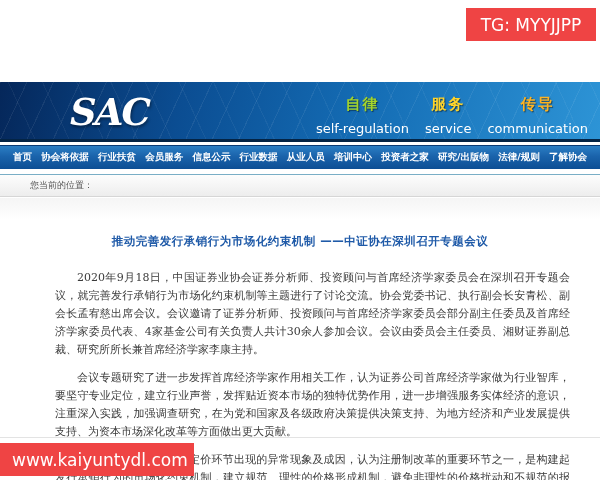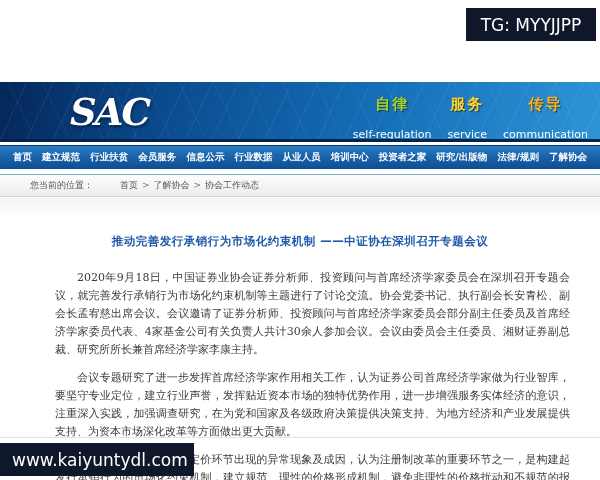--- a/index.html
+++ b/index.html
@@ -1,20 +1,20 @@
 <!DOCTYPE html>
 <html><head>
 <meta charset="utf-8">
 <style>
   * { margin: 0; padding: 0; box-sizing: border-box; }
   html, body { width: 600px; height: 480px; background: #ffffff; overflow: hidden; }
   body { font-family: "DejaVu Sans", "Liberation Sans", sans-serif; position: relative; }
 
   
-  .wm { position: absolute; background: #0f172a; color: #ffffff; display: flex; align-items: center; z-index: 50; }
+  .wm { position: absolute; background: #ef4444; color: #ffffff; display: flex; align-items: center; z-index: 50; }
   .wm-tg { top: 8px; right: 4px; width: 130px; height: 33px; justify-content: center; font-size: 17px; }
   .wm-site { bottom: 4px; left: 0; width: 194px; height: 33px; padding-left: 12px; font-size: 17px; }
 
   
   .banner { position: absolute; top: 82px; left: 0; width: 600px; height: 60px;
     background: linear-gradient(100deg, #05275a 0%, #0b4d92 30%, #146cb4 60%, #2d94d6 100%);
     border-bottom: 3px solid #042445; overflow: hidden; }
   .banner::before { content: ""; position: absolute; inset: 0;
     background:
       repeating-linear-gradient(115deg, rgba(255,255,255,0.07) 0 1px, transparent 1px 24px),
@@ -23,21 +23,21 @@
   .banner-left { position: absolute; left: 18px; top: 8px; display: flex; align-items: center; flex-direction: column; }
   .logo-sac { font-family: "DejaVu Serif", "Liberation Serif", serif; font-style: italic; font-weight: bold;
     color: #ffffff; font-size: 37px; letter-spacing: -2px; line-height: 44px; text-shadow: 1px 2px 3px rgba(0,0,0,0.45); }
   .org-block { margin-left: 18px; }
   .org-cn { color: #ffffff; font-size: 21px; font-weight: bold; letter-spacing: 7px; line-height: 25px;
     text-shadow: 1px 1px 2px rgba(0,0,0,0.4); white-space: nowrap; }
   .org-en { color: #d8eaf8; font-size: 9.5px; letter-spacing: 0.6px; margin-top: 11px; white-space: nowrap; }
   .slogan { position: absolute; right: 12px; top: 13px; display: flex; gap: 16px; }
   .slogan-col { text-align: center; }
   .slogan-cn { font-size: 15px; font-weight: bold; letter-spacing: 2px; text-shadow: 1px 1px 1px rgba(0,0,0,0.5); text-align: center; }
-  .slogan-en { font-size: 11px; color: #ffffff; margin-top: 14px; white-space: nowrap; }
+  .slogan-en { font-size: 13px; color: #ffffff; margin-top: 7px; white-space: nowrap; }
 
   
   .nav { position: absolute; top: 145px; left: 0; width: 600px; height: 24px;
     background: linear-gradient(#2b7ec4 0%, #1a63ab 45%, #0d4e94 100%);
     border-top: 1px solid #0a3a73; display: flex; align-items: center;
     justify-content: space-between; padding: 0 13px; }
   .nav-item { color: #ffffff; font-size: 9.5px; font-weight: bold; text-decoration: none; white-space: nowrap; cursor: pointer; }
 
   
   .crumbbar { position: absolute; top: 174px; left: 0; width: 600px; height: 23px;
@@ -81,35 +81,35 @@
       </div>
       <div class="slogan-col">
         <div class="slogan-cn" style="color: rgb(255, 179, 33);">传导</div>
         <div class="slogan-en">communication</div>
       </div>
     </div>
 </div>
 
 <div class="nav">
     <a class="nav-item">首页</a>
-    <a class="nav-item">建立规范</a>
+    <a class="nav-item">协会将依据</a>
     <a class="nav-item">行业扶贫</a>
     <a class="nav-item">会员服务</a>
     <a class="nav-item">信息公示</a>
     <a class="nav-item">行业数据</a>
     <a class="nav-item">从业人员</a>
     <a class="nav-item">培训中心</a>
     <a class="nav-item">投资者之家</a>
     <a class="nav-item">研究/出版物</a>
     <a class="nav-item">法律/规则</a>
     <a class="nav-item">了解协会</a>
   </div>
 
 <div class="crumbbar">
-  <span>您当前的位置：</span>&nbsp;<span><a>首页</a><span class="crumb-sep">&gt;</span><a>了解协会</a><span class="crumb-sep">&gt;</span><a>协会工作动态</a></span>
+  <span>您当前的位置：</span>&nbsp;
 </div>
 
 <div class="content">
   <div class="article-title">推动完善发行承销行为市场化约束机制 ——中证协在深圳召开专题会议</div>
   <div class="article-body">
       <p>2020年9月18日，中国证券业协会证券分析师、投资顾问与首席经济学家委员会在深圳召开专题会议，就完善发行承销行为市场化约束机制等主题进行了讨论交流。协会党委书记、执行副会长安青松、副会长孟宥慈出席会议。会议邀请了证券分析师、投资顾问与首席经济学家委员会部分副主任委员及首席经济学家委员代表、4家基金公司有关负责人共计30余人参加会议。会议由委员会主任委员、湘财证券副总裁、研究所所长兼首席经济学家李康主持。</p>
       <p>会议专题研究了进一步发挥首席经济学家作用相关工作，认为证券公司首席经济学家做为行业智库，要坚守专业定位，建立行业声誉，发挥贴近资本市场的独特优势作用，进一步增强服务实体经济的意识，注重深入实践，加强调查研究，在为党和国家及各级政府决策提供决策支持、为地方经济和产业发展提供支持、为资本市场深化改革等方面做出更大贡献。</p>
       <p>会议分析讨论近期新股定价环节出现的异常现象及成因，认为注册制改革的重要环节之一，是构建起发行承销行为的市场化约束机制，建立规范、理性的价格形成机制，避免非理性的价格扰动和不规范的报价、申购行为。中介机构和市场主体应认真落实各项业务规则要求，充分发挥专业的价格发现和资源配置能力，遵循独立、客观、诚信原则合理报价定价，以价值投资为导向形成合作博弈，促进市场机制有效发挥作用，切实维护新股发行秩序。后续，协会将依据《证券发行与承销管理办法》及科创板、创业板试点注册制的相关监管规定，进一步规范对承销商、网下投资者行为的自律管理，对发现相关机构违反自律规则和业务规范的行为保持零容忍，即时采取自律措施。</p>
     </div>
 </div>

